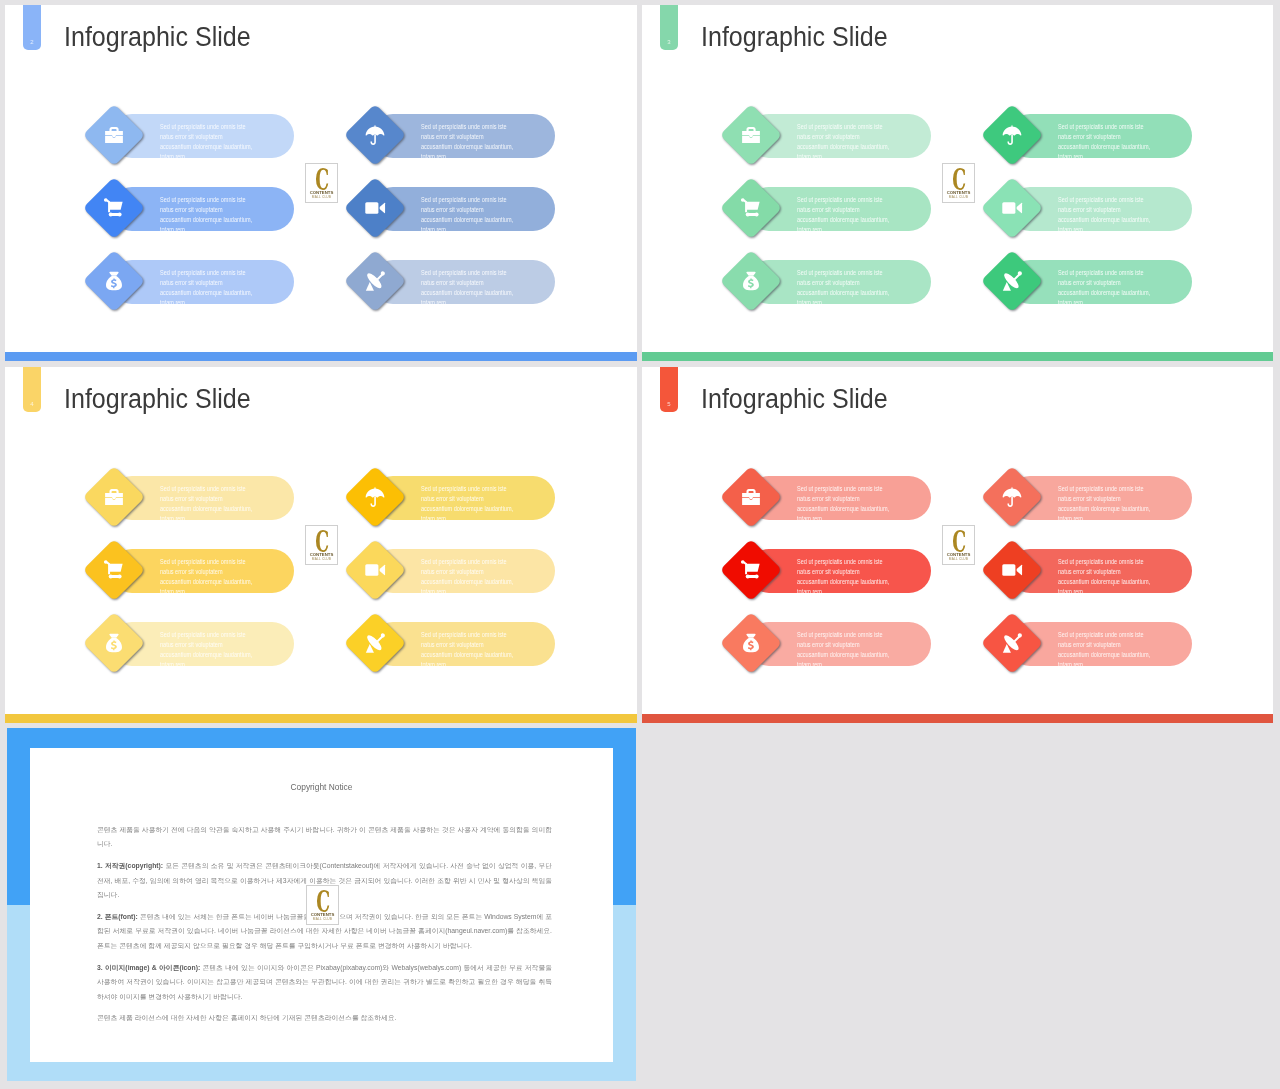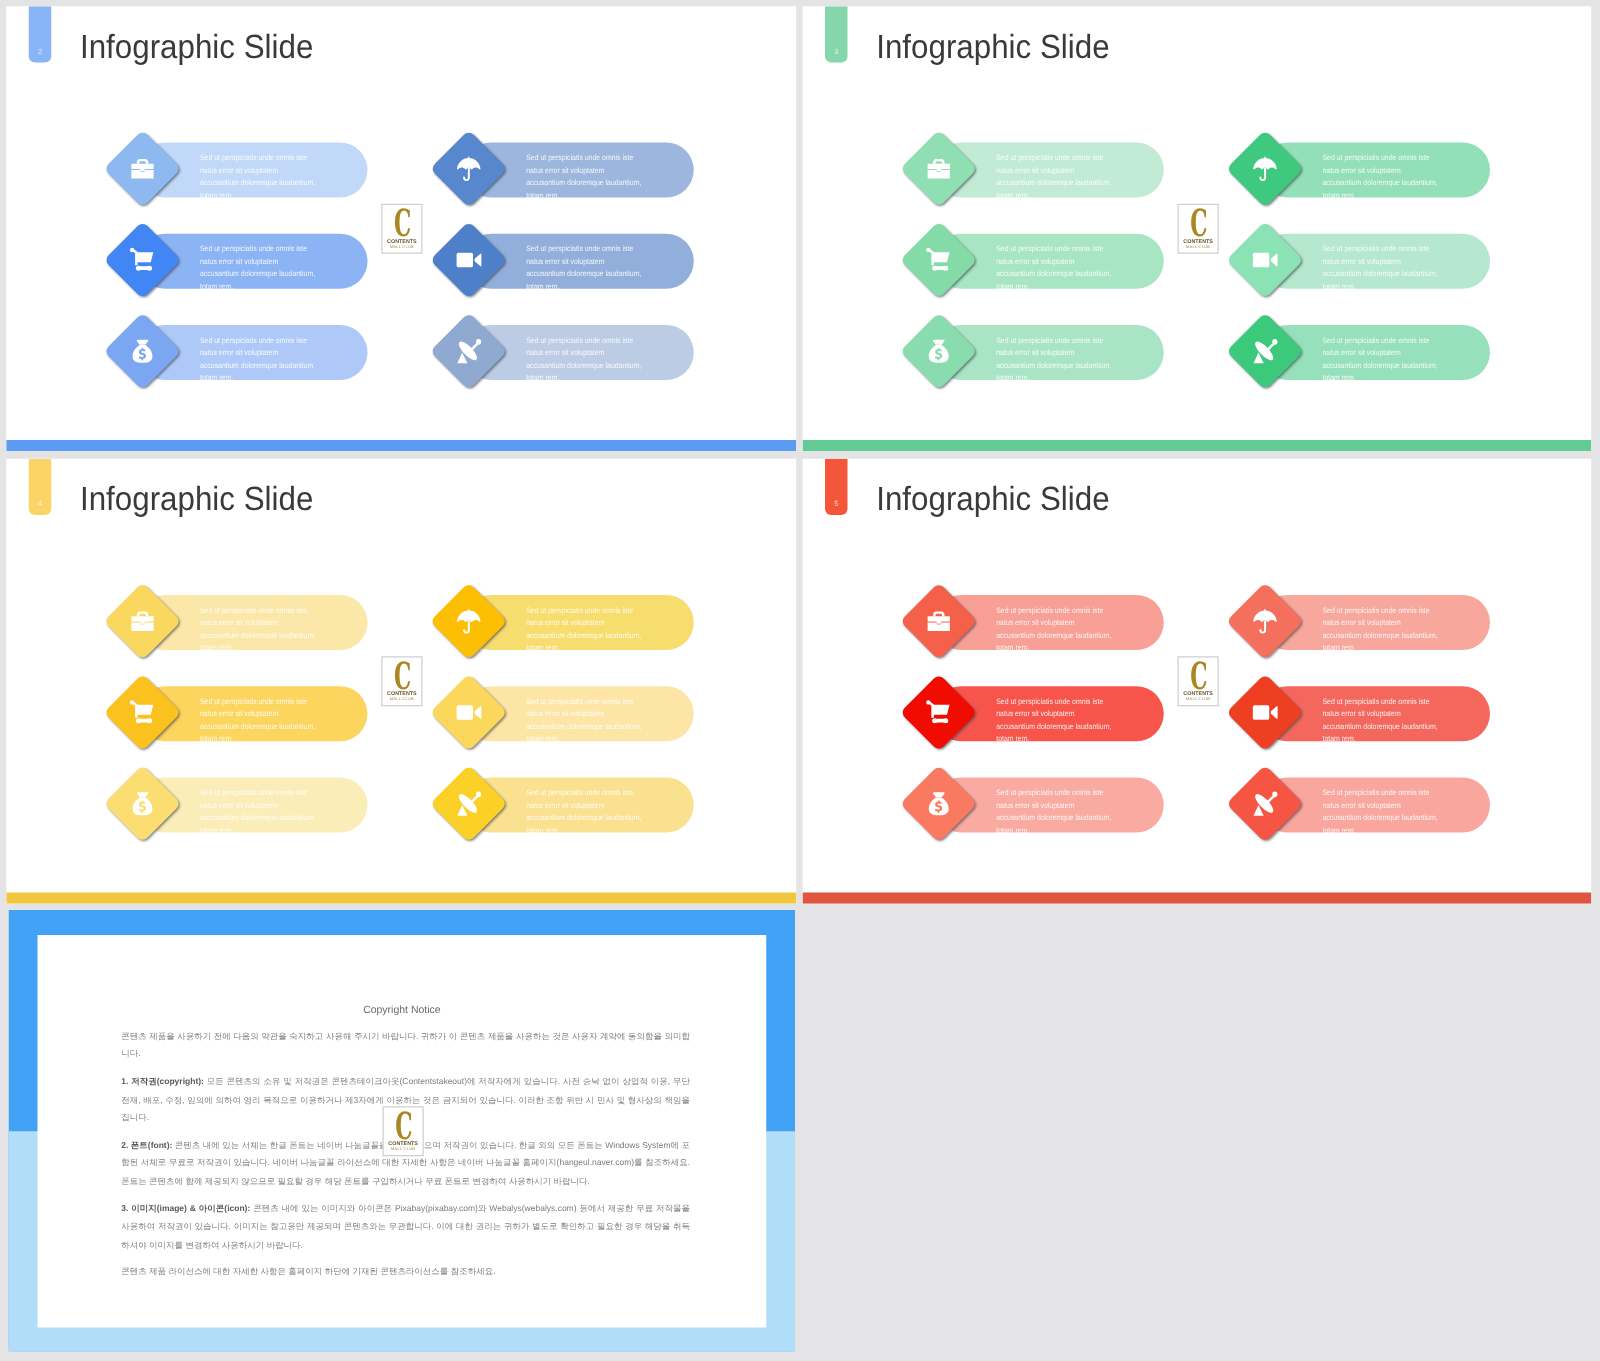--- a/index.html
+++ b/index.html
@@ -17,21 +17,21 @@
   .dia{position:absolute;left:9.11px;top:9.11px;width:44px;height:44px;border-radius:5.5px;transform:rotate(45deg);}
   .dia-ic{position:absolute;left:0;top:0;width:62px;height:62px;display:flex;align-items:center;justify-content:center;}
   .dia-ic svg{width:22px;height:22px;fill:#fff;display:block;}
   .logo{position:absolute;width:31px;height:38px;background:#fff;border:1px solid #cfcfcf;}
   .logo .lC{position:absolute;left:0.6px;right:0;top:5px;text-align:center;font-family:"DejaVu Serif",serif;font-weight:bold;font-size:30px;color:#ab8722;line-height:22px;transform:scaleX(0.58);}
   .logo .lN{position:absolute;left:0;right:0;top:25.5px;text-align:center;font-size:4.3px;font-weight:bold;color:#6b5a30;letter-spacing:0;}
   .notice-slide{overflow:hidden;}
   .notice-lower{position:absolute;left:0;right:0;top:177px;bottom:0;}
   .notice-inner{position:absolute;left:23px;top:20px;width:583px;height:314px;background:#fff;padding:0;box-sizing:border-box;}
   .n-title{position:absolute;left:0;right:0;top:31px;text-align:center;font-size:12.2px;font-weight:bold;color:#3b3b3b;line-height:1;}
-  .n-sub{position:absolute;left:0;right:0;top:55px;text-align:center;font-size:8.4px;color:#6a6a6a;line-height:1;}
+  .n-sub{position:absolute;left:0;right:0;top:35px;text-align:center;font-size:8.4px;color:#6a6a6a;line-height:1;}
   .n-body{position:absolute;left:67px;top:75px;width:455px;}
   .n-p{margin:0 0 7.5px 0;font-size:6.8px;line-height:14.4px;color:#7c7c7c;text-align:justify;}
   .n-p b{color:#5a5a5a;}
   .logo .lS{position:absolute;left:0;right:0;top:31px;text-align:center;font-size:3.2px;color:#a08a55;letter-spacing:.2px;}
 </style>
 </head>
 <body>
 
 <div class="grid" style="background: rgb(228, 227, 229);">
   <div class="slide" style="left:5px;top:5px;width:632px;height:356px;">

